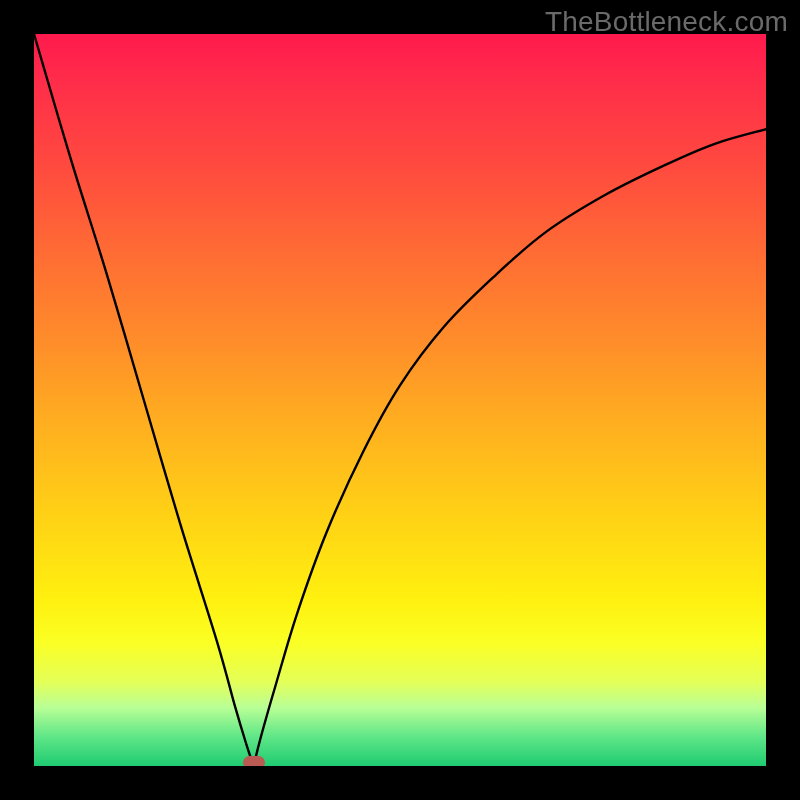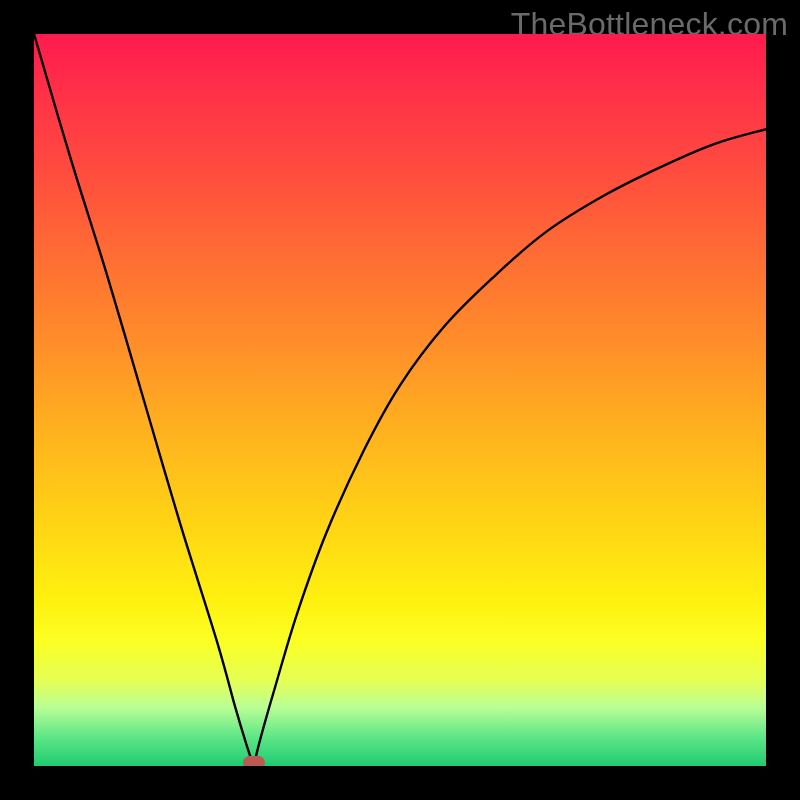--- a/index.html
+++ b/index.html
@@ -37,21 +37,21 @@
       #b9ff96 92%,
       #5fe687 96%,
       #1FCB71 100%
     );
   }
   .watermark {
     position: absolute;
     top: 6px;
     right: 12px;
     color: #6a6a6a;
-    font-size: 32px;
+    font-size: 28px;
     letter-spacing: 0.2px;
     user-select: none;
   }
   svg.curve {
     position: absolute;
     left: 0; top: 0;
     width: 732px;
     height: 732px;
   }
   .marker {

